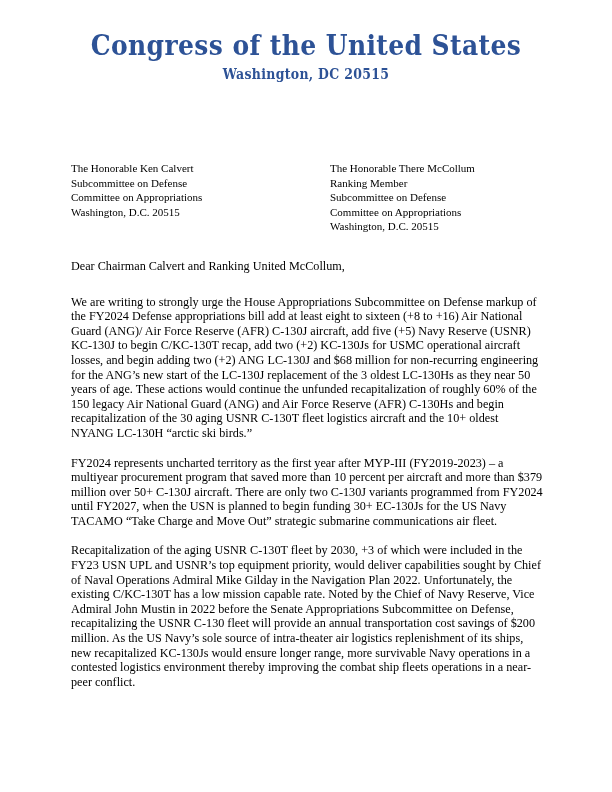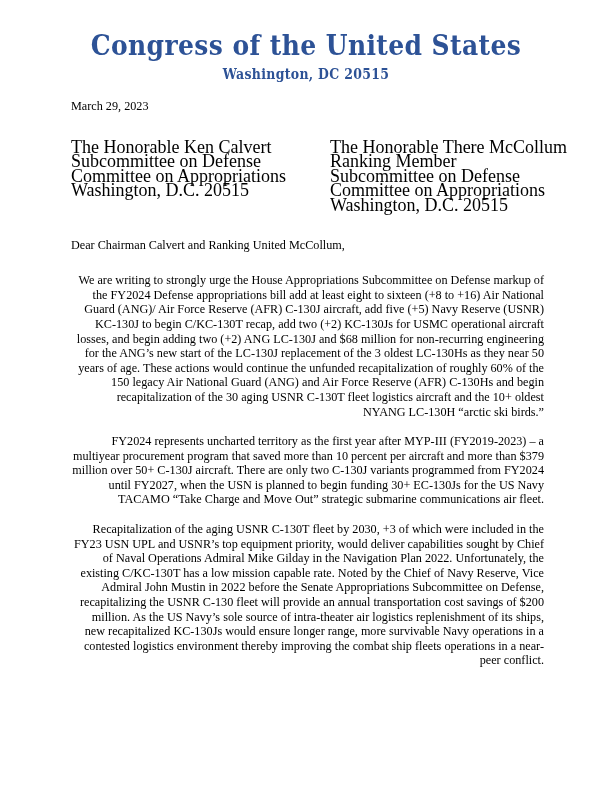--- a/index.html
+++ b/index.html
@@ -59,54 +59,54 @@
     font-size: 12.2px;
     line-height: 14.6px;
   }
 
   .addresses {
     display: flex;
     flex-direction: row;
     margin-top: 26px;
   }
   .addr-col {
-    font-size: 18px;
+    font-size: 11px;
     line-height: 14.6px;
+    margin-top: 36px;
   }
   .addr-col.left { width: 259px; }
   .addr-col.right { width: 214px; }
   .addr-line { white-space: nowrap; }
 
   .salutation {
     font-size: 12.2px;
     line-height: 14.6px;
     margin-top: 25px;
   }
 
   .para {
     font-size: 12.2px;
     line-height: 14.6px;
     margin-top: 15px;
-    text-align: right;
+    text-align: left;
   }
   .para.first { margin-top: 21px; }
 </style>
 </head>
 <body>
 
 <div class="page">
 
   <div class="letterhead">
     <div class="letterhead-title">Congress of the United States</div>
     <div class="letterhead-sub">Washington, DC 20515</div>
   </div>
 
   <div class="body-wrap">
 
-    <div class="date-line">March 29, 2023</div>
 
     <div class="addresses">
       <div class="addr-col left">
         <div class="addr-line">The Honorable Ken Calvert</div>
         <div class="addr-line">Subcommittee on Defense</div>
         <div class="addr-line">Committee on Appropriations</div>
         <div class="addr-line">Washington, D.C. 20515</div>
       </div>
       <div class="addr-col right">
         <div class="addr-line">The Honorable There McCollum</div>

